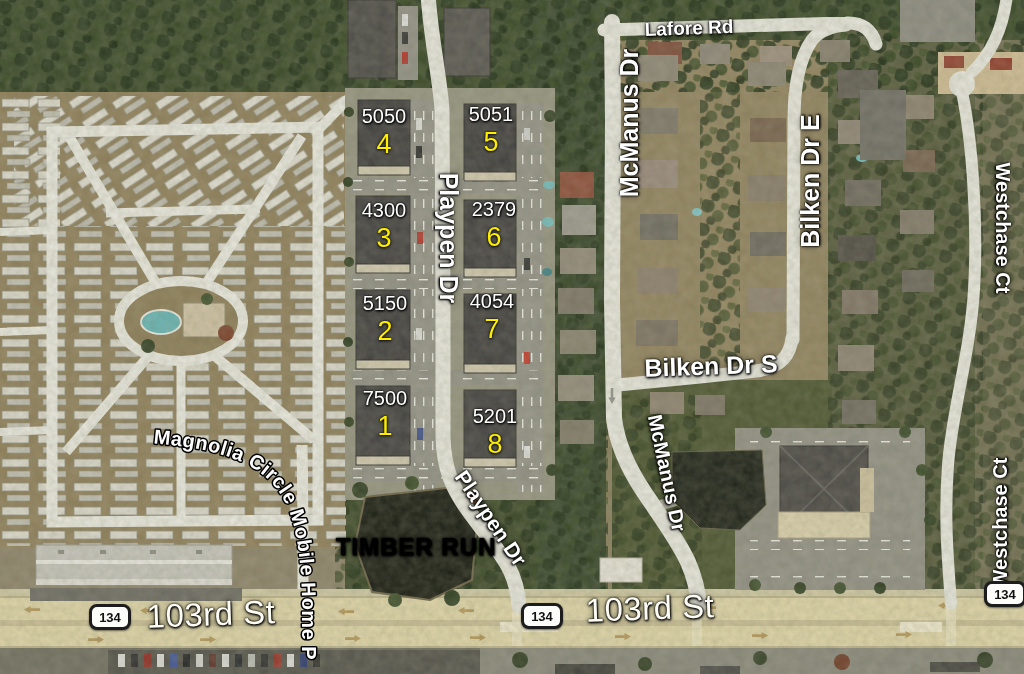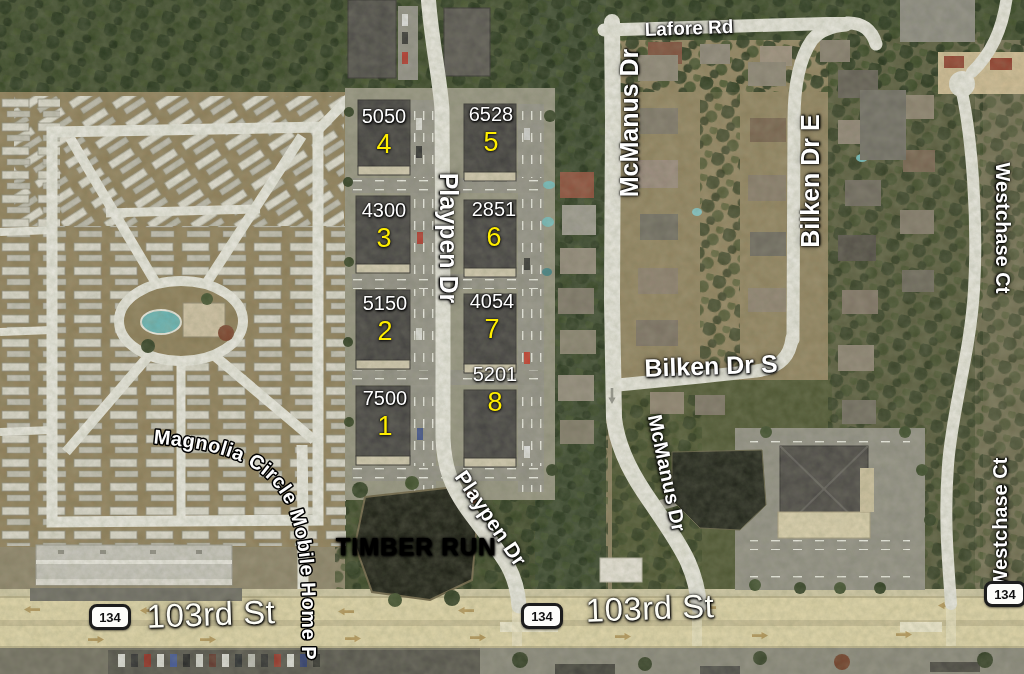--- a/index.html
+++ b/index.html
@@ -377,41 +377,41 @@
     </div>
 <div class="shield" style="left:1005px;top:594px">
   <span>134</span>
     </div>
 
 <div class="bldg-lbl" style="left:384px;top:132px">
   <div class="addr">5050</div>
   <div class="unit">4</div>
 </div>
 <div class="bldg-lbl" style="left:491px;top:130px">
-  <div class="addr">6528</div>
+  <div class="addr">5051</div>
   <div class="unit">5</div>
 </div>
 <div class="bldg-lbl" style="left:384px;top:226px">
   <div class="addr">4300</div>
   <div class="unit">3</div>
 </div>
 <div class="bldg-lbl" style="left:494px;top:225px">
-  <div class="addr">2851</div>
+  <div class="addr">2379</div>
   <div class="unit">6</div>
 </div>
 <div class="bldg-lbl" style="left:385px;top:319px">
   <div class="addr">5150</div>
   <div class="unit">2</div>
 </div>
 <div class="bldg-lbl" style="left:492px;top:317px">
   <div class="addr">4054</div>
   <div class="unit">7</div>
 </div>
 <div class="bldg-lbl" style="left:385px;top:414px">
   <div class="addr">7500</div>
   <div class="unit">1</div>
 </div>
-<div class="bldg-lbl" style="left:495px;top:390px">
+<div class="bldg-lbl" style="left:495px;top:432px">
   <div class="addr">5201</div>
   <div class="unit">8</div>
 </div>
 
 </div>
 
 </body></html>

